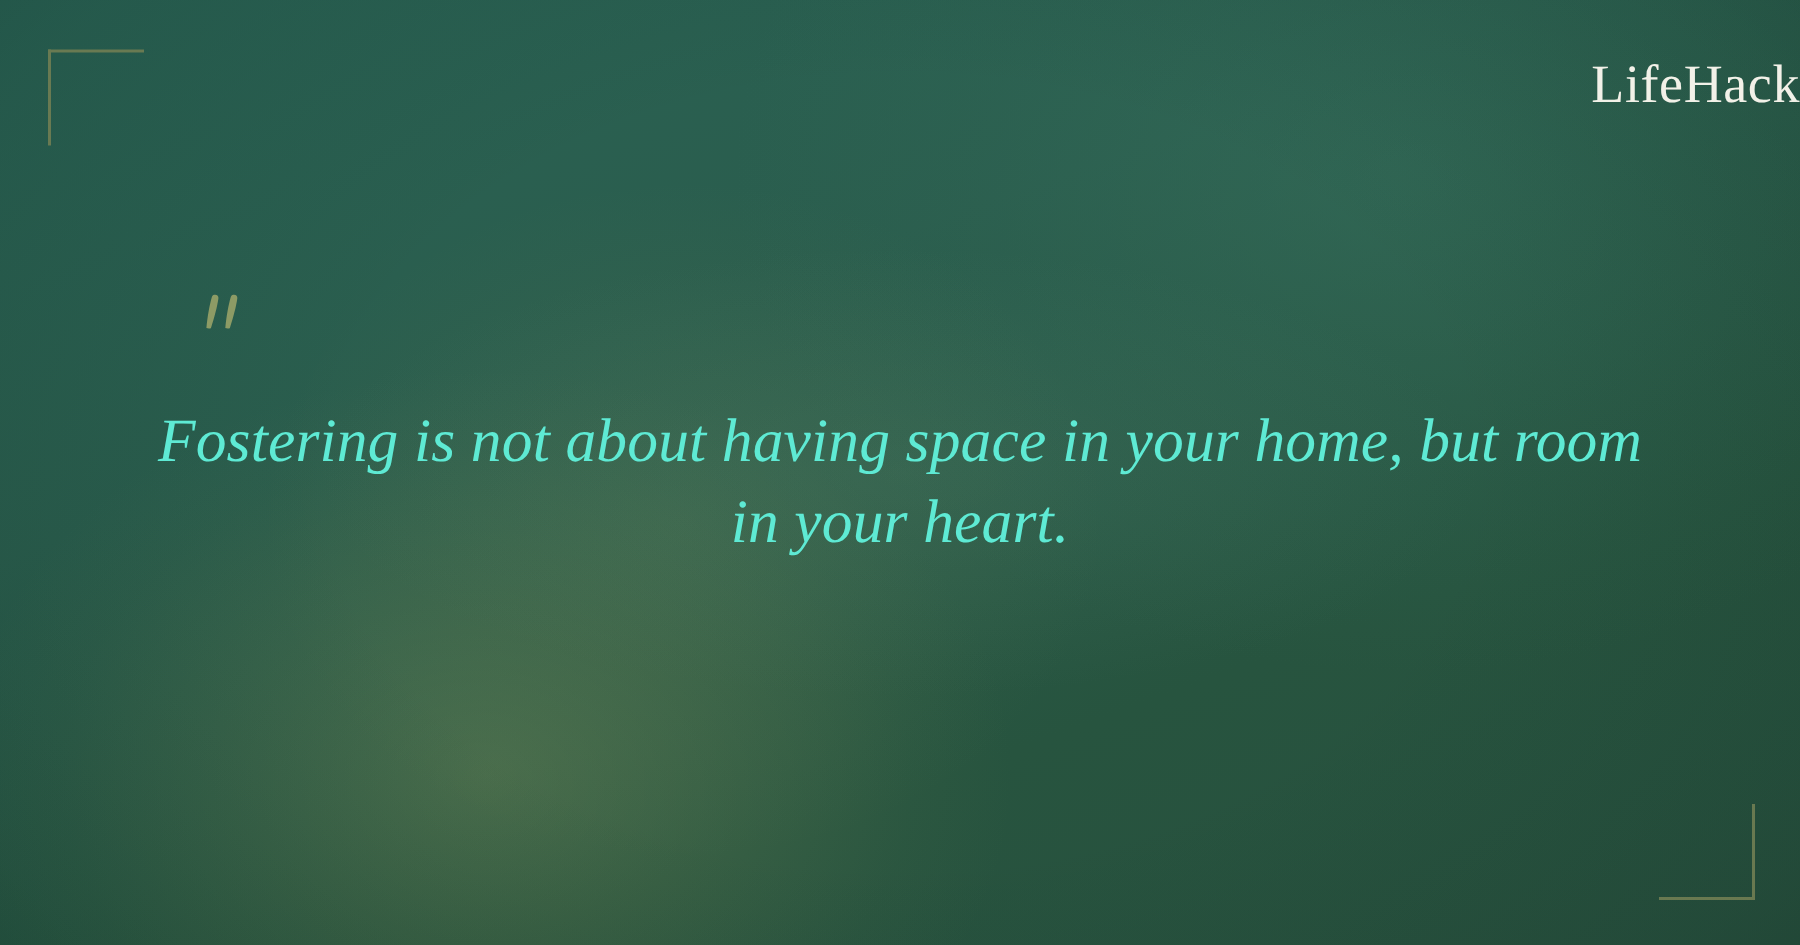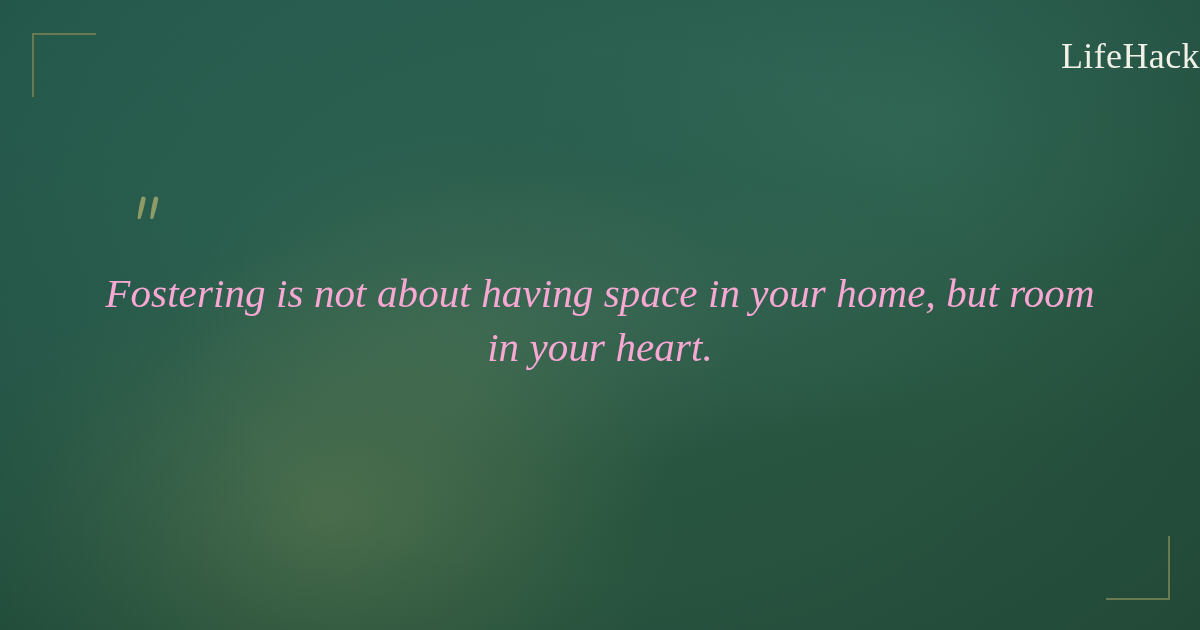--- a/index.html
+++ b/index.html
@@ -125,21 +125,21 @@
     width: 1000px;
     text-align: center;
   }
   .quote-text {
     margin: 0;
     font-family: "Liberation Serif", "DejaVu Serif", serif;
     font-style: italic;
     font-weight: 400;
     font-size: 41px;
     line-height: 1.32;
-    color: #f9a8d4;
+    color: #5eead4;
     letter-spacing: 0.1px;
   }
 </style>
 </head>
 <body>
 
 <div id="card">
 
   <div class="bg-layer bg-base"></div>
   <div class="bg-layer bg-glow-c"></div>

